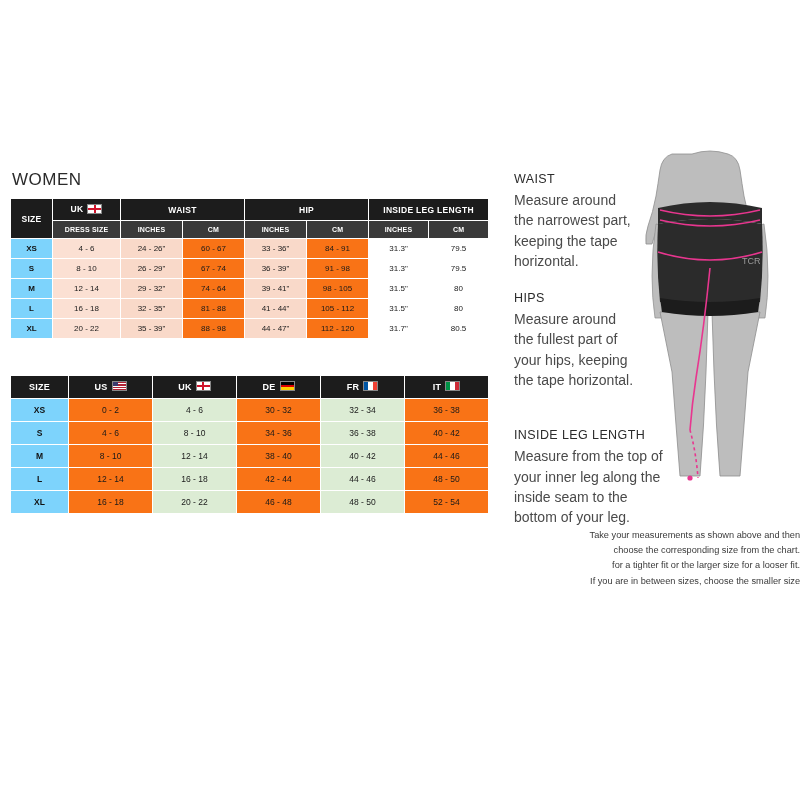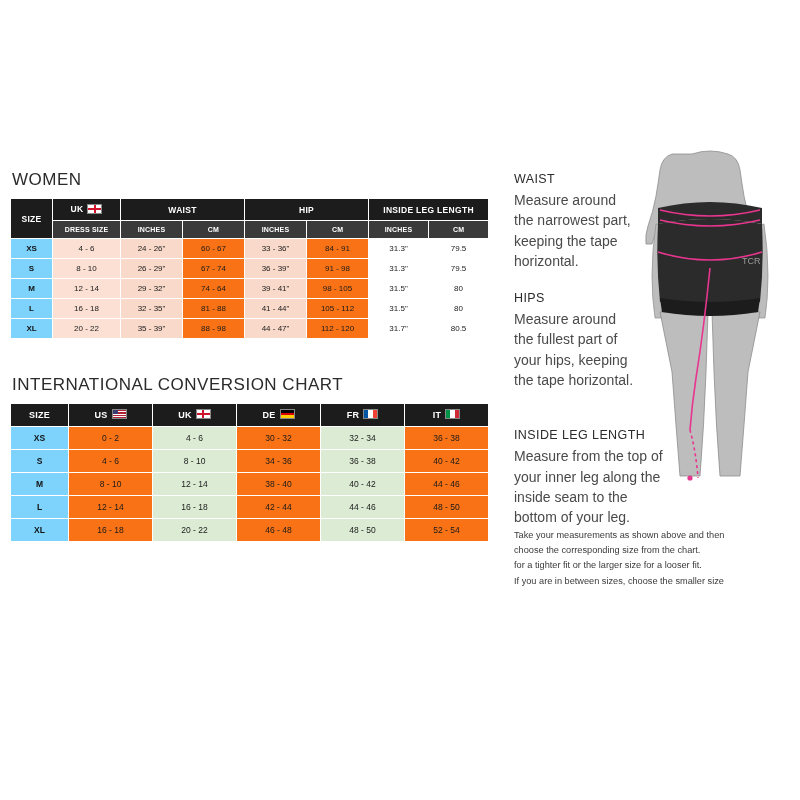--- a/index.html
+++ b/index.html
@@ -156,21 +156,21 @@
     top: 148px;
     width: 180px;
     height: 360px;
   }
 
   .footnote {
     position: absolute;
     left: 514px;
     top: 528px;
     width: 286px;
-    text-align: left;
+    text-align: right;
     font-size: 9.2px;
     line-height: 1.65;
     color: #3a3a3a;
   }
   .footnote div { white-space: nowrap; }
 </style>
 </head>
 <body>
 
 <div class="page">
@@ -256,21 +256,20 @@
           <td class="cream">88 - 98</td>
           <td class="peach2">44 - 47"</td>
           <td class="cream">112 - 120</td>
           <td class="white">31.7"</td>
           <td class="white">80.5</td>
         </tr>
       </tbody>
     </table>
 
     <div class="intl-wrap">
-      <h2 class="section-title">INTERNATIONAL CONVERSION CHART</h2>
       <table class="intl">
         <colgroup>
           <col style="width:58px">
             <col style="width:84px">
             <col style="width:84px">
           <col style="width:84px">
             <col style="width:84px">
             <col style="width:84px">
         </colgroup>
         <thead>

